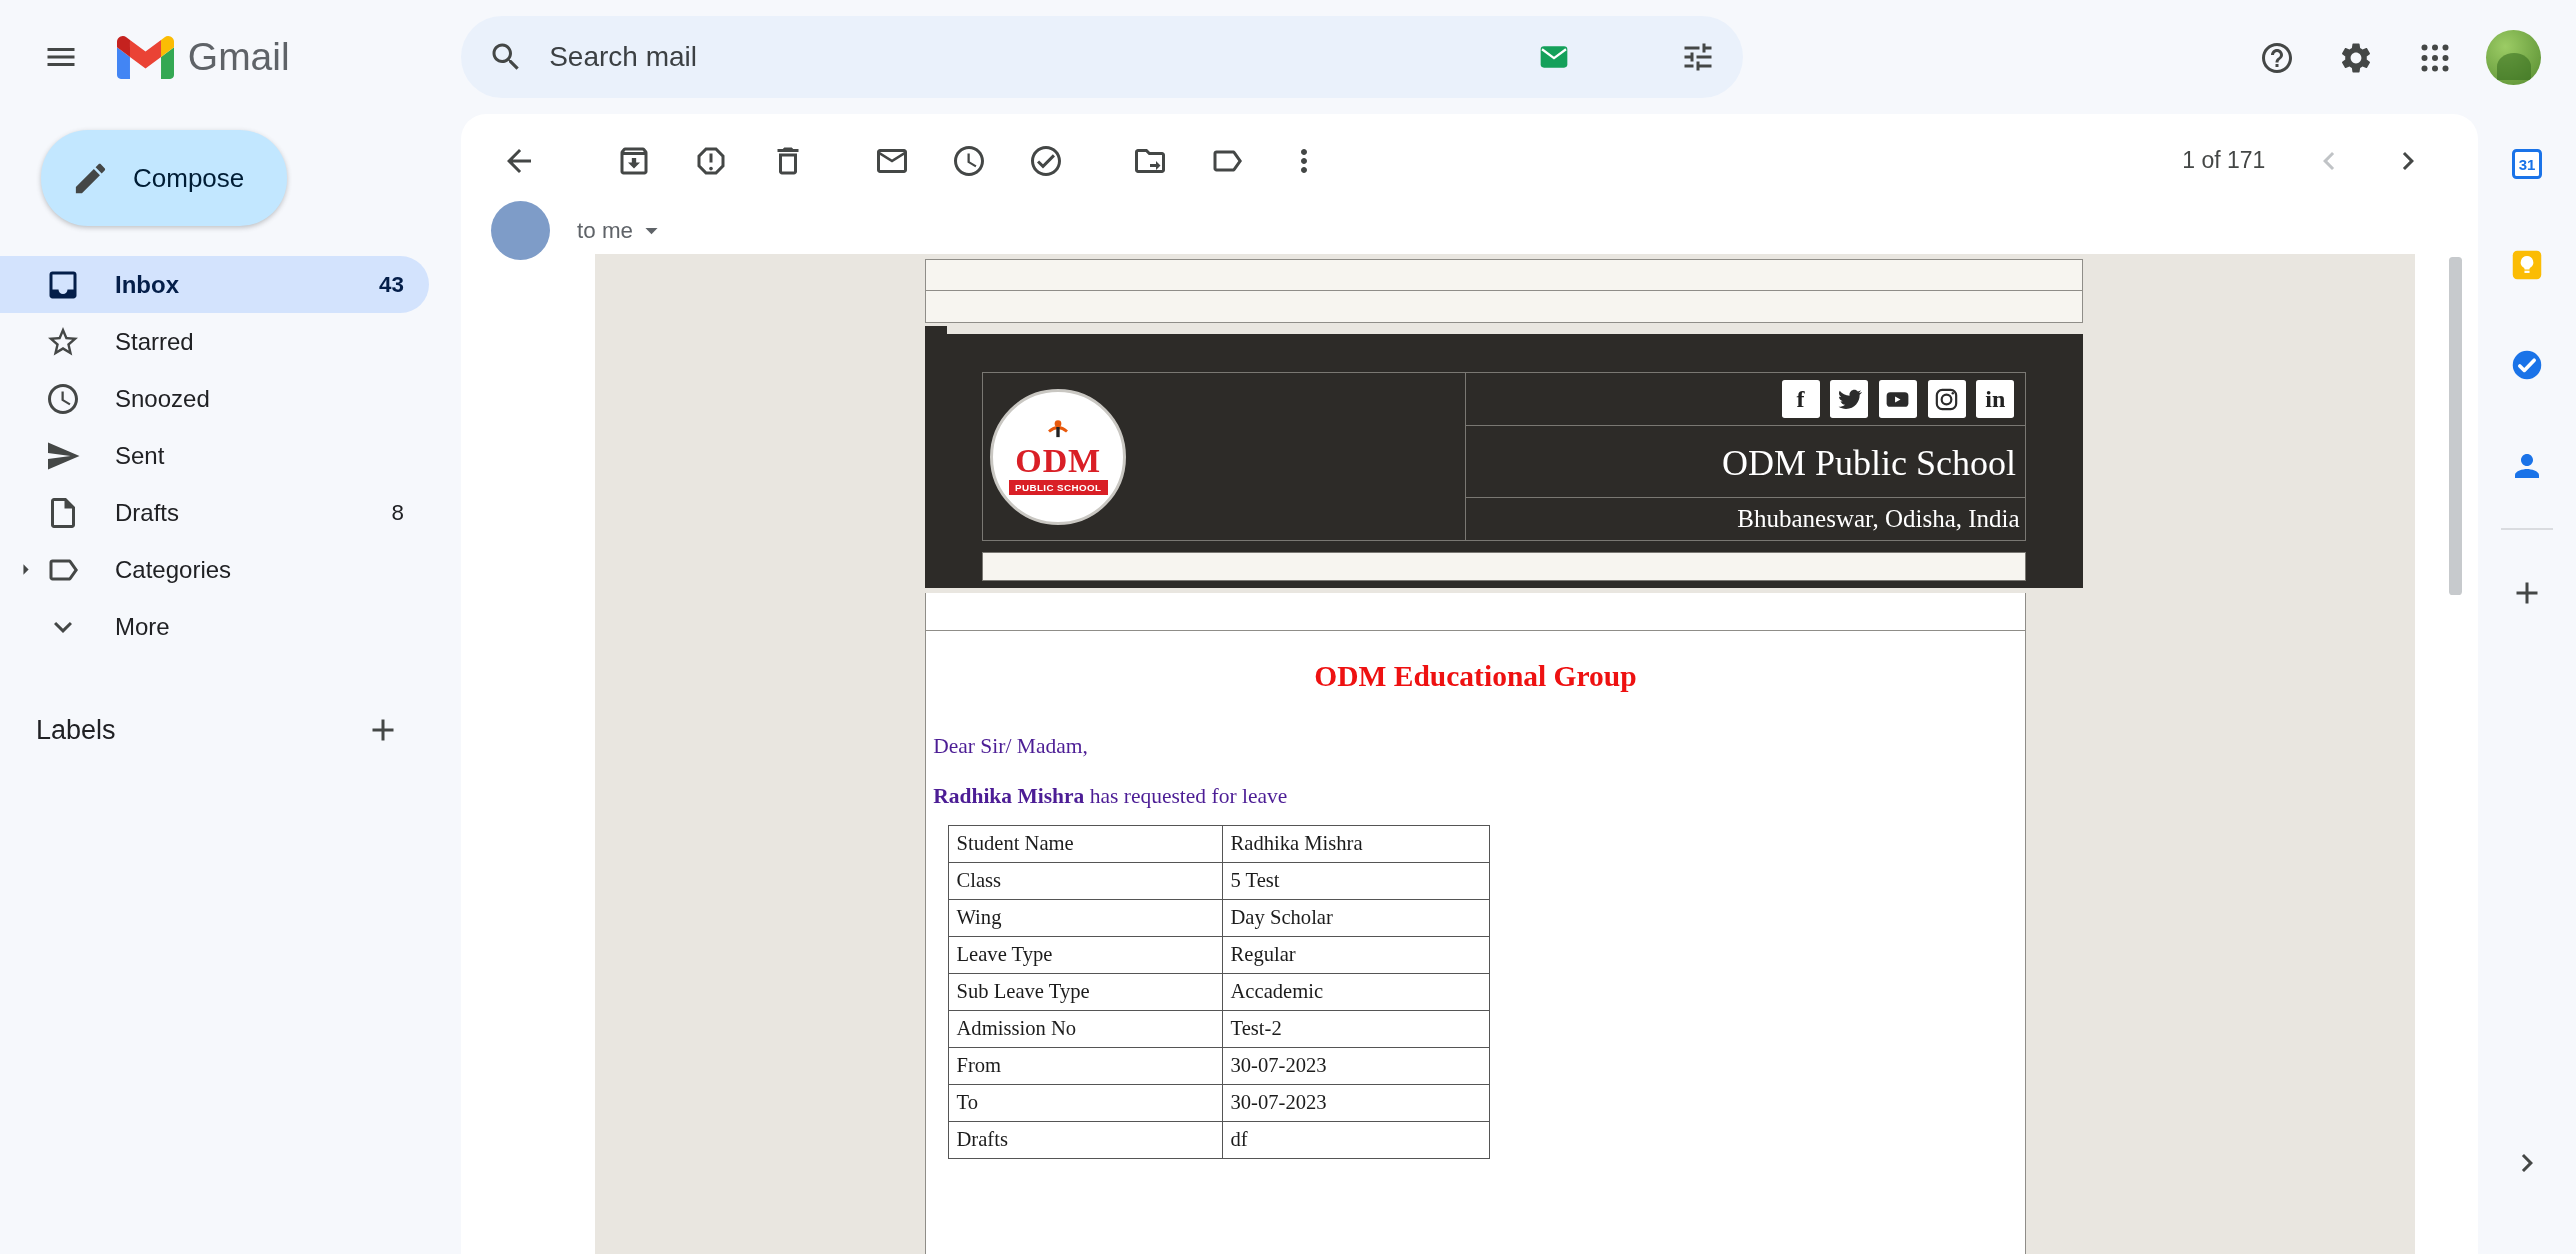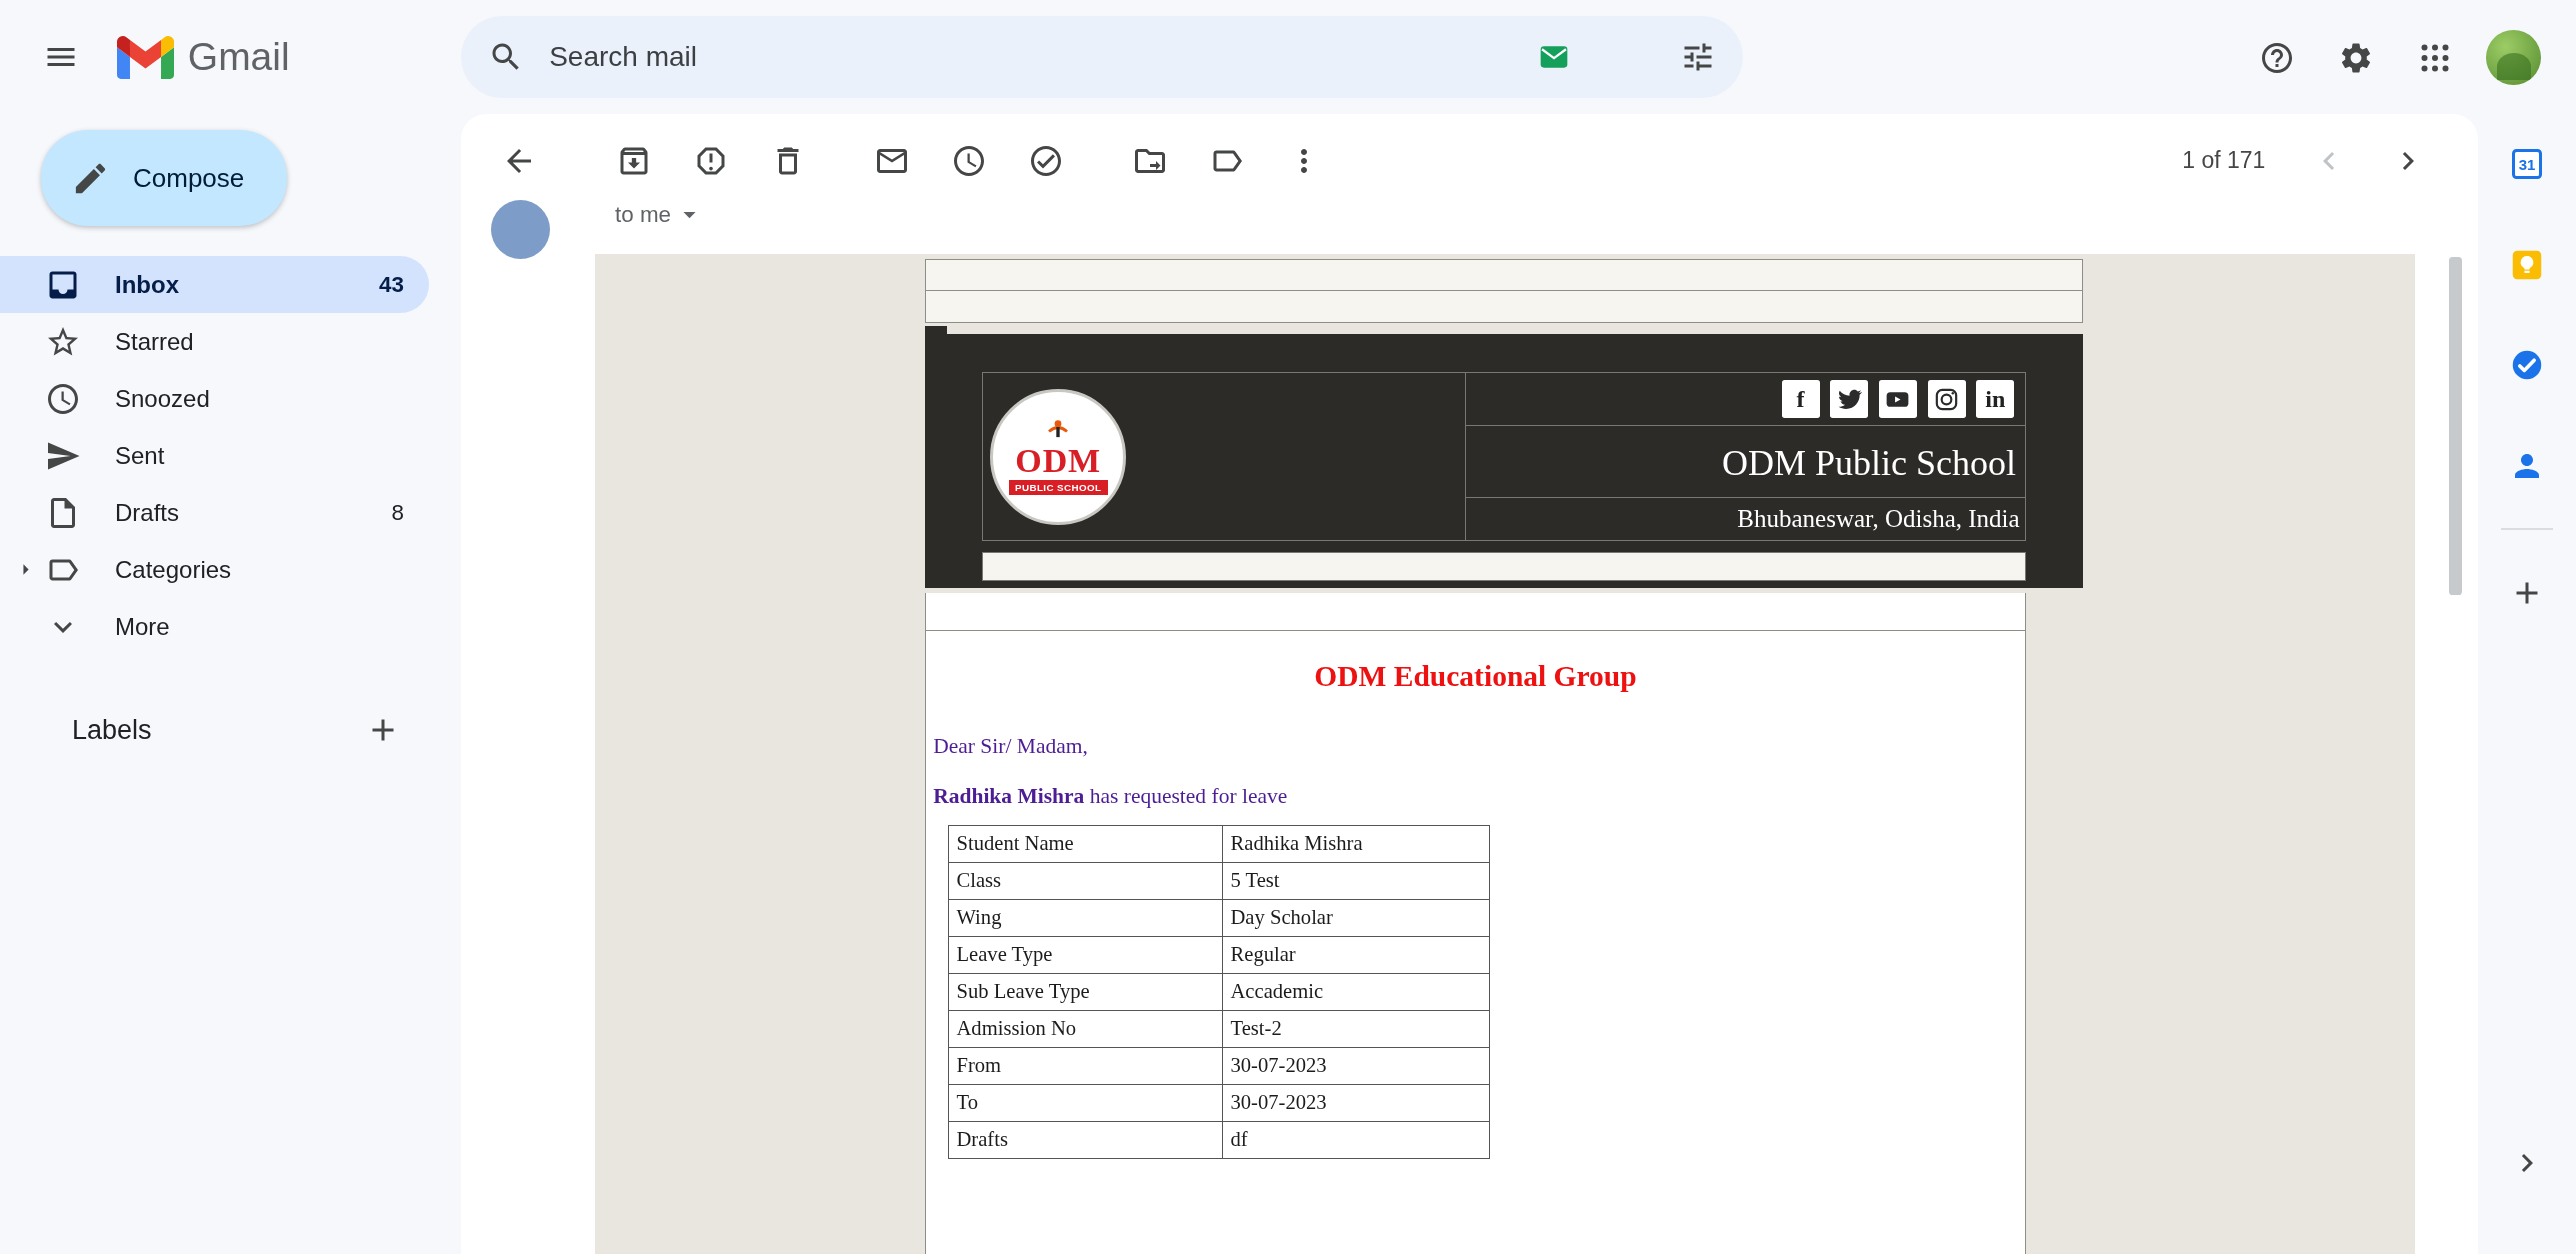--- a/index.html
+++ b/index.html
@@ -32,35 +32,35 @@
   .compose-btn svg { width:39px; height:39px; fill:#444746; }
   .nav { margin-top:30px; }
   .nav-item { position:relative; height:57px; width:429px; display:flex; align-items:center; border-radius:0 29px 29px 0; color:#202124; font-size:24px; cursor:pointer; }
   .nav-icon { width:36px; height:36px; margin:0 34px 0 45px; display:flex; align-items:center; justify-content:center; }
   .nav-icon svg { width:36px; height:36px; fill:#444746; }
   .nav-count { margin-left:auto; margin-right:25px; font-size:22.4px; }
   .nav-item.active { background:#d3e3fd; font-weight:700; color:#041e49; }
   .nav-item.active .nav-icon svg { fill:#041e49; }
   .expander { position:absolute; left:12.5px; top:16px; width:25px; height:25px; }
   .expander svg { width:25px; height:25px; fill:#444746; }
-  .labels-row { margin-top:43px; width:429px; display:flex; align-items:center; padding-left:72px; }
+  .labels-row { margin-top:43px; width:429px; display:flex; align-items:center; padding-left:36px; }
   .labels-title { font-size:27px; font-weight:500; color:#202124; }
   .labels-row .icon-btn { margin-left:auto; margin-right:14.3px; width:64px; height:64px; }
 
   
   .main { position:absolute; left:461px; top:114px; width:2017px; bottom:0; background:#fff; border-radius:25px 25px 0 0; overflow:hidden; }
   .toolbar { height:86px; display:flex; align-items:center; padding:7.2px 32px 0 19.7px; }
   .icon-btn.tb { width:77px; height:77px; }
   .gap-l { margin-left:38px; }
   .gap-m { margin-left:27px; }
   .pagination { margin-left:auto; display:flex; align-items:center; gap:1.8px; font-size:23px; color:#444746; }
   .pagination .icon-btn { width:77px; height:77px; }
   .pagination .disabled svg { fill:#c0c3c6; }
   .pag-count { margin-right:23px; }
-  .sender-row { display:flex; align-items:flex-start; height:61px; padding-left:30px;gap:38px; }
+  .sender-row { display:flex; align-items:center; height:61px; padding-left:30px; }
   .sender-avatar { width:59px; height:59px; border-radius:50%; background:#7e9cc8; flex:0 0 auto; cursor:pointer; }
   .to-me { margin-left:27px; font-size:22.4px; color:#5f6368; display:flex; align-items:center; gap:3.6px; cursor:pointer; }
   .to-me svg { width:29px; height:29px; fill:#5f6368; }
 
   
   .email-area { position:absolute; left:134px; top:140px; width:1820px; bottom:0; background:#e9e6e0; }
   .email-doc { margin:5.4px 0 0 330px; width:1158px; }
   .strip { height:32px; background:#f7f5f0; border:0.9px solid #8f8d88; }
   .strip + .strip { border-top:none; }
   .dark-header { margin-top:10.7px; background:#2d2b28; padding:38px 57px 7.2px; position:relative; }

